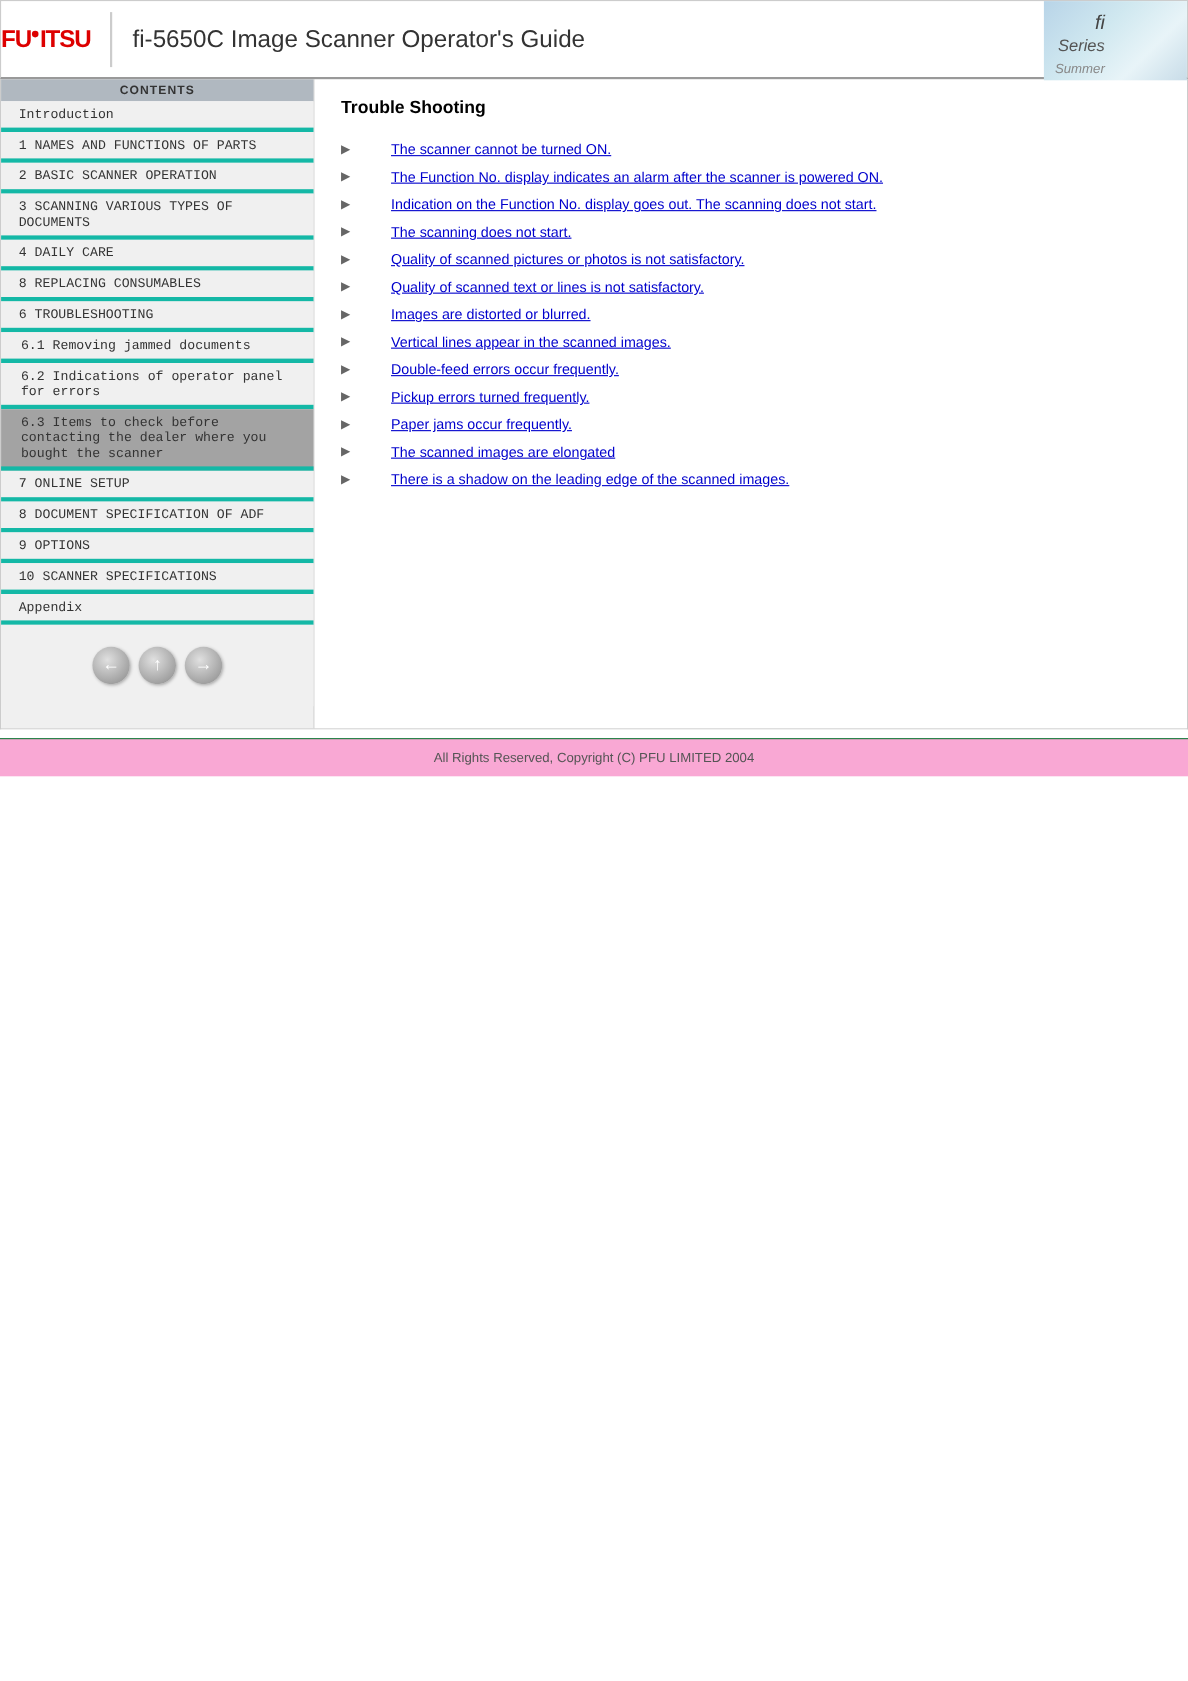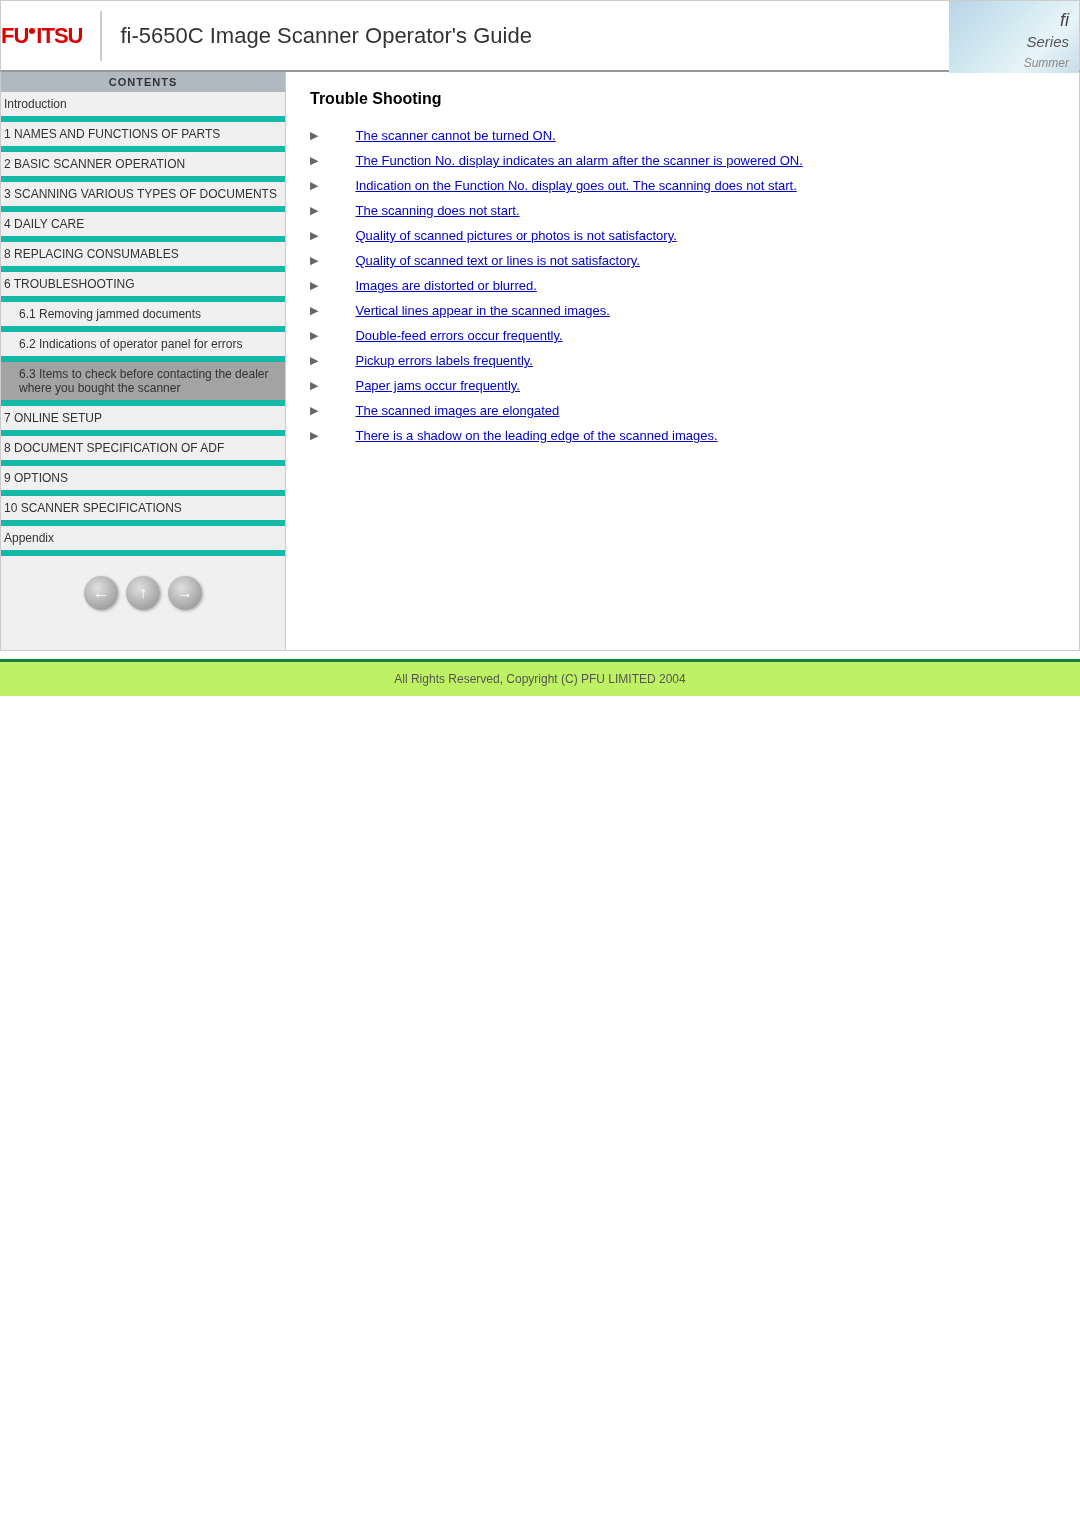--- a/index.html
+++ b/index.html
@@ -53,21 +53,21 @@
     }
     .fi-series-badge {
       position: absolute;
       right: 0;
       top: 0;
       width: 130px;
       height: 72px;
       background: linear-gradient(135deg, #b8d4e8 0%, #d0e8f0 40%, #e8f4f8 70%, #c8dce8 100%);
       display: flex;
       align-items: flex-start;
-      justify-content: flex-end;
+      justify-content: flex-start;
       padding: 8px 10px;
       overflow: hidden;
     }
     .fi-series-text {
       font-style: italic;
       font-size: 15px;
       color: #555;
       text-align: right;
       line-height: 1.3;
     }
@@ -95,26 +95,27 @@
     .sidebar-contents-label {
       background: #b0b8c0;
       color: #333;
       text-align: center;
       font-size: 11px;
       font-weight: bold;
       padding: 4px 16px;
       letter-spacing: 1px;
     }
     .sidebar-item {
-      padding: 5px 3px;
+      padding: 5px 16px;
       font-size: 12px;
       color: #333;
       cursor: pointer;
-      border-bottom: 6px solid #14b8a6;
+      border-bottom: 4px solid #14b8a6;
       background: #f0f0f0;
+      font-family: Liberation Mono, monospace;
     }
     .sidebar-item.active {
       background: #c8d8e8;
     }
     .sidebar-item.sub {
       padding-left: 18px;
       font-size: 12px;
     }
     .sidebar-item.highlighted {
       background: #a3a3a3;
@@ -173,26 +174,26 @@
     .links-list li a {
       color: #0000cc;
       text-decoration: underline;
       cursor: pointer;
       font-size: 13px;
       margin-left: 31px;
     }
 
     
     .footer {
-      border-top: 3px solid #15803d;
+      border-top: 1px solid #15803d;
       padding: 10px;
       text-align: center;
       font-size: 12px;
       color: #555;
-      background: #bef264;
+      background: #f9a8d4;
       margin-top: 8px;
     }
   </style>
 </head>
 <body>
 
 <div class="header">
   <div class="logo-area">
     <div class="logo-fujitsu">
       FU<span class="dot"></span>ITSU
@@ -272,21 +273,21 @@
         <li>
           <span class="bullet">▶</span>
           <a href="#">Vertical lines appear in the scanned images.</a>
         </li>
         <li>
           <span class="bullet">▶</span>
           <a href="#">Double-feed errors occur frequently.</a>
         </li>
         <li>
           <span class="bullet">▶</span>
-          <a href="#">Pickup errors labels frequently.</a>
+          <a href="#">Pickup errors turned frequently.</a>
         </li>
         <li>
           <span class="bullet">▶</span>
           <a href="#">Paper jams occur frequently.</a>
         </li>
         <li>
           <span class="bullet">▶</span>
           <a href="#">The scanned images are elongated</a>
         </li>
         <li>

